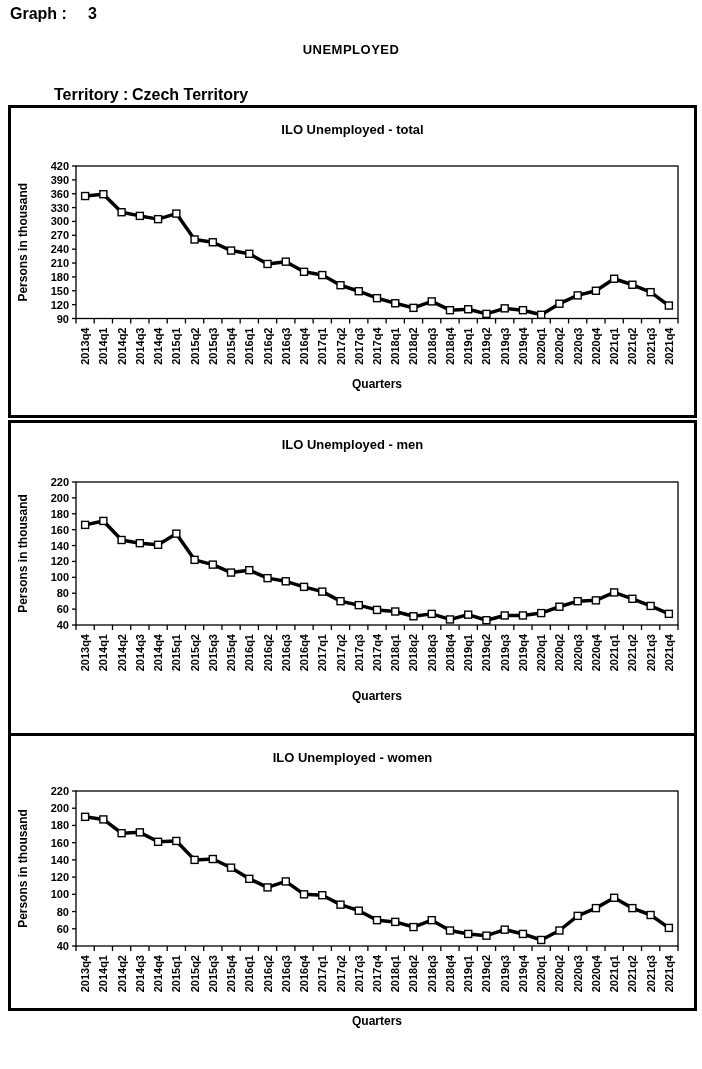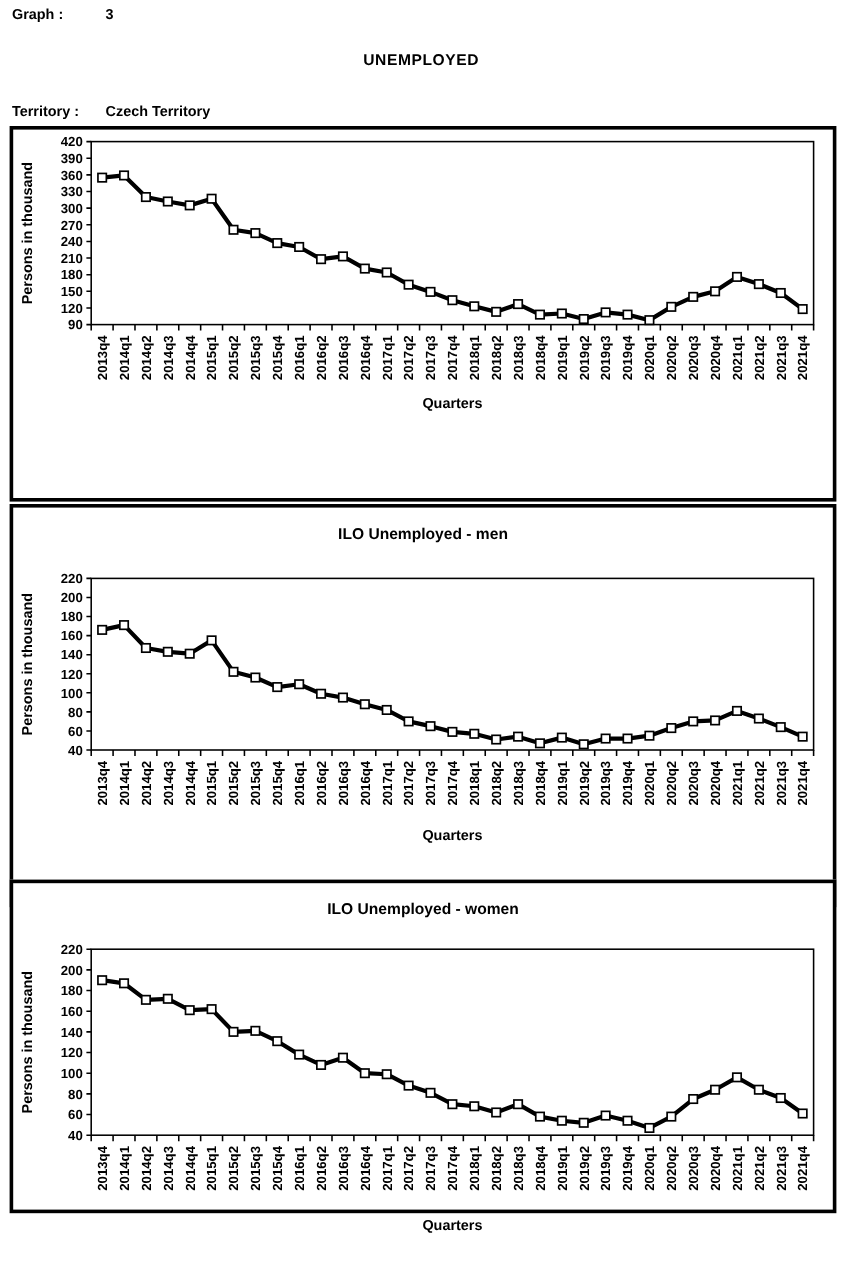--- a/index.html
+++ b/index.html
@@ -2,21 +2,21 @@
 <html><head>
 <meta charset="utf-8">
 <style>
   * { margin:0; padding:0; box-sizing:border-box; }
   html,body { background:#ffffff; }
   body {
     width:702px; height:1069px; position:relative; overflow:hidden;
     font-family:"Liberation Sans","DejaVu Sans",sans-serif;
     color:#000;
   }
-  .hdr-row { position:absolute; left:10px; font-size:12px; font-weight:bold; white-space:nowrap; }
+  .hdr-row { position:absolute; left:10px; font-size:16px; font-weight:bold; white-space:nowrap; }
   .hdr-label { display:inline-block; }
   .hdr-value { display:inline-block; position:absolute; left:78px; }
   .main-title { position:absolute; top:42px; left:0; width:100%; text-align:center;
                 font-size:13px; font-weight:bold; letter-spacing:0.5px; }
   .chart-frame {
     position:absolute; left:8px; width:689px;
     border:3px solid #000; background:#fff;
   }
   .chart-title {
     height:48px; padding-top:14px; text-align:center;
@@ -29,26 +29,27 @@
 </head>
 <body>
 
 <div class="hdr-row" style="top:5px;">
   <span class="hdr-label">Graph :</span>
   <span class="hdr-value">3</span>
 </div>
 
 <div class="main-title">UNEMPLOYED</div>
 
-<div class="hdr-row" style="top:86px;">
+<div class="hdr-row" style="top:86px;margin-left:44px;">
   <span class="hdr-label">Territory :</span>
   <span class="hdr-value">Czech Territory</span>
 </div>
 
 <div class="chart-frame" style="top:105px; height:313px;">
+  <div class="chart-title">ILO Unemployed - total</div>
   <svg width="683" height="259">
       <rect x="65" y="10" width="602" height="152.5" fill="none" stroke="#000" stroke-width="1.3"></rect>
       <line x1="61" y1="162.5" x2="65" y2="162.5" stroke="#000" stroke-width="1.3"></line>
       <text x="58" y="166.5" text-anchor="end" class="tick-label">90</text>
       <line x1="61" y1="148.63636363636363" x2="65" y2="148.63636363636363" stroke="#000" stroke-width="1.3"></line>
       <text x="58" y="152.63636363636363" text-anchor="end" class="tick-label">120</text>
       <line x1="61" y1="134.77272727272728" x2="65" y2="134.77272727272728" stroke="#000" stroke-width="1.3"></line>
       <text x="58" y="138.77272727272728" text-anchor="end" class="tick-label">150</text>
       <line x1="61" y1="120.9090909090909" x2="65" y2="120.9090909090909" stroke="#000" stroke-width="1.3"></line>
       <text x="58" y="124.9090909090909" text-anchor="end" class="tick-label">180</text>

